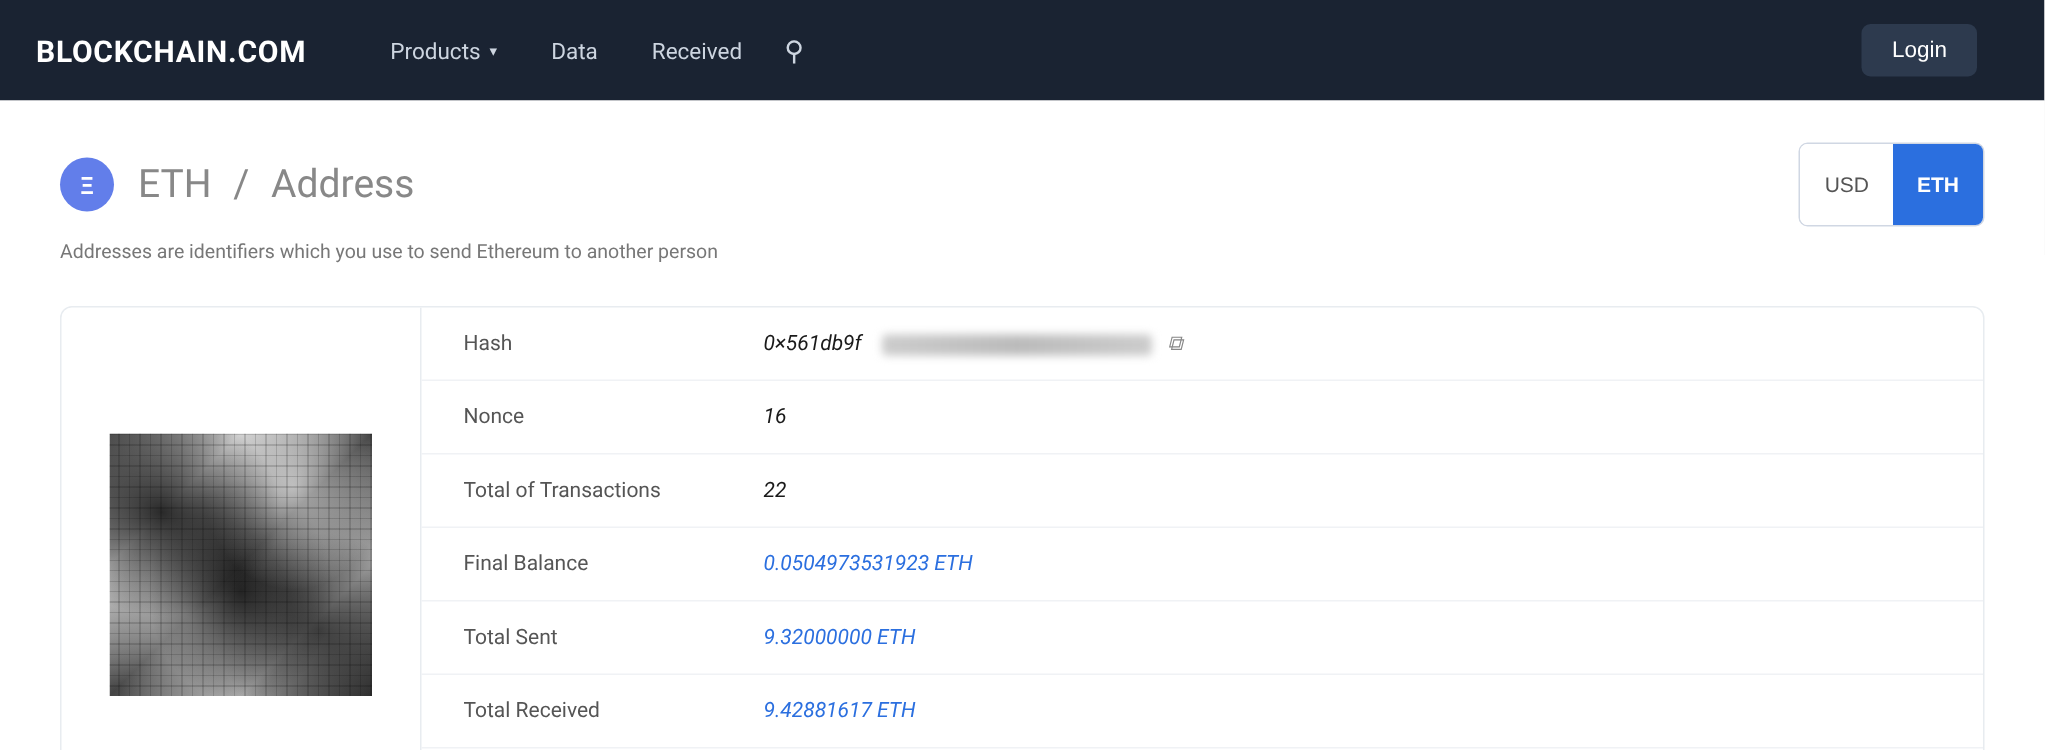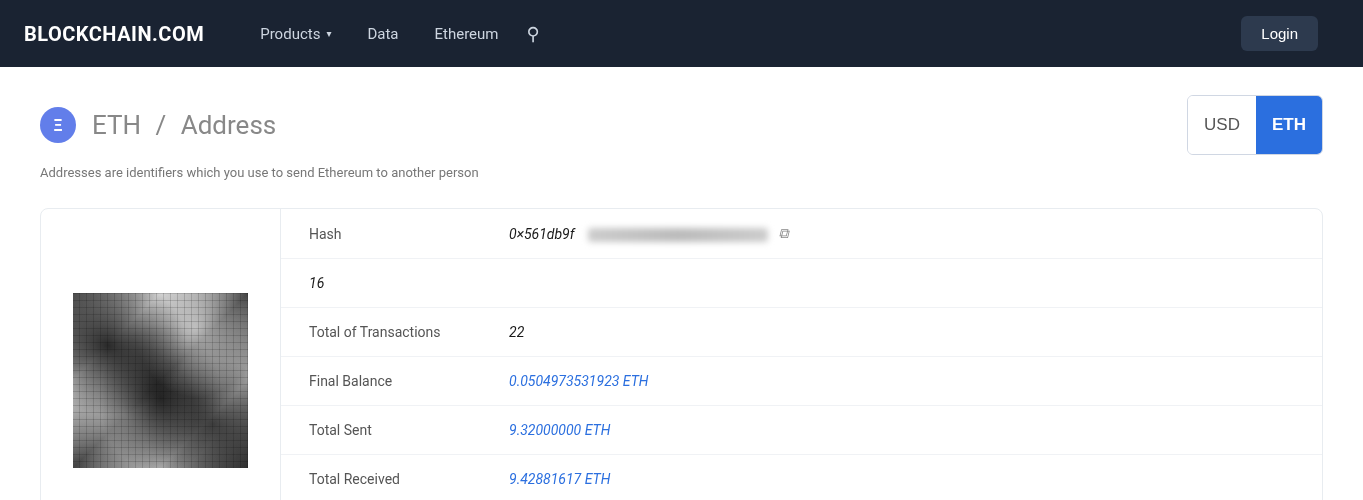--- a/index.html
+++ b/index.html
@@ -110,21 +110,21 @@
 
     
     .currency-toggle {
       display: flex;
       border: 1px solid #d0d7e3;
       border-radius: 6px;
       overflow: hidden;
     }
     .currency-btn {
       padding: 19px 16px;
-      font-size: 17px;
+      font-size: 14px;
       cursor: pointer;
       border: none;
       background: #fff;
       color: #555;
     }
     .currency-btn.active {
       background: #2b6fdf;
       color: #fff;
       font-weight: 600;
     }
@@ -229,21 +229,21 @@
   <div class="navbar-brand">BLOCKCHAIN.COM</div>
   <div class="navbar-links">
     <div class="navbar-link">
       <span>Products</span>
       <span class="chevron">▾</span>
     </div>
     <div class="navbar-link">
       <span>Data</span>
     </div>
     <div class="navbar-link">
-      <span>Ethereum</span>
+      <span>Received</span>
     </div>
     <div class="navbar-search">⚲</div>
   </div>
   <div class="navbar-spacer"></div>
   <button class="btn-login">Login</button>
 </nav>
 
 <div class="main-content">
 
   <div class="page-header">
@@ -278,20 +278,21 @@
       <div class="detail-row">
         <span class="detail-label">Hash</span>
         <span class="detail-value">
           <span>0×561db9f</span>
           <span class="hash-blurred"></span>
           <span class="copy-icon">⧉</span>
         </span>
       </div>
 
       <div class="detail-row">
+        <span class="detail-label">Nonce</span>
         <span class="detail-value">16</span>
       </div>
 
       <div class="detail-row">
         <span class="detail-label">Total of Transactions</span>
         <span class="detail-value">22</span>
       </div>
 
       <div class="detail-row">
         <span class="detail-label">Final Balance</span>

